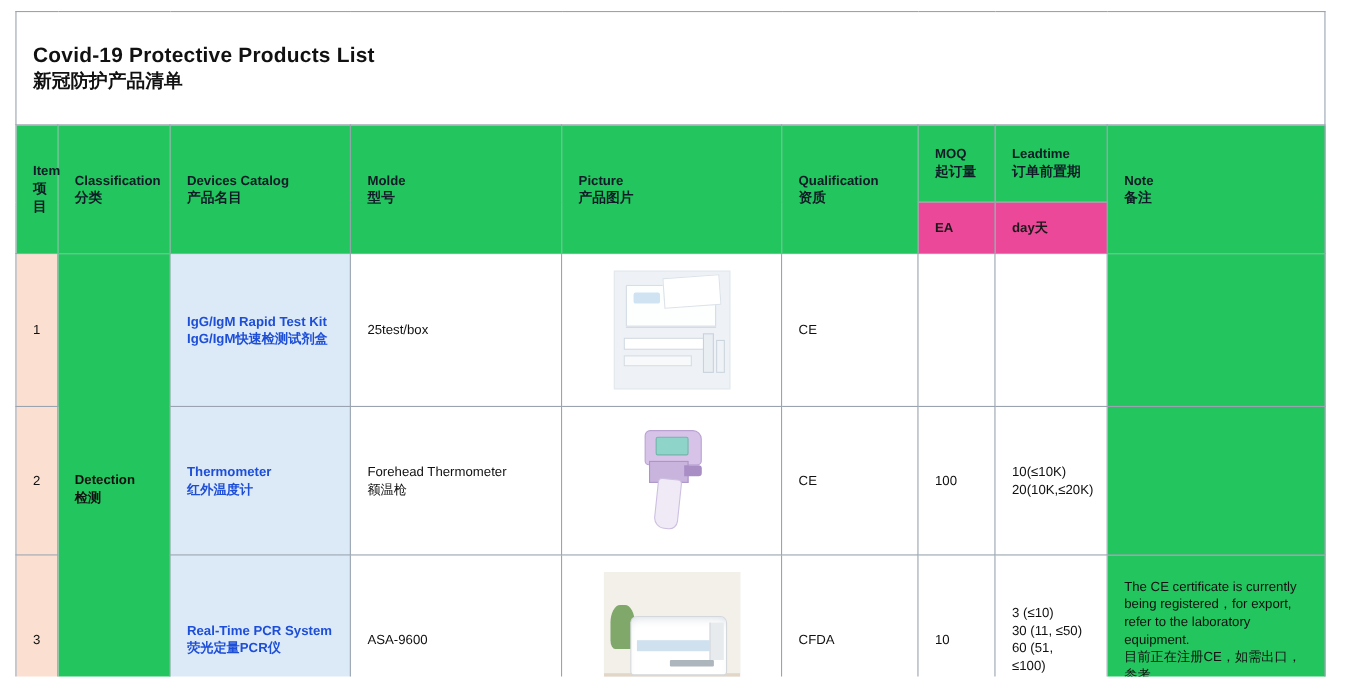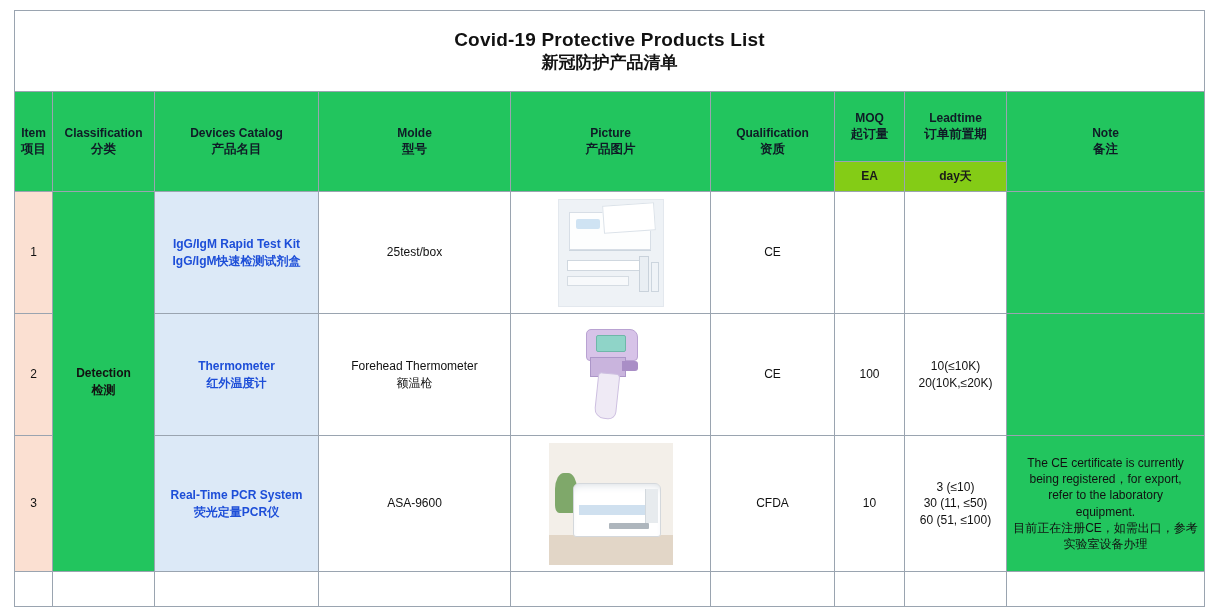--- a/index.html
+++ b/index.html
@@ -21,23 +21,23 @@
     box-sizing: border-box;
   }
   table.products {
     border-collapse: collapse;
     table-layout: fixed;
     width: 1190px;
     margin: 10px 0 0 14px;
   }
   table.products td, table.products th {
     border: 1px solid #9aa4b0;
-    padding: 4px;
+    padding: 15px;
     vertical-align: middle;
-    text-align: center;
+    text-align: left;
     font-size: 12px;
     line-height: 1.35;
   }
   
   .title-cell {
     border: 1px solid #9aa4b0;
     background: #ffffff;
     height: 72px;
     padding: 6px 4px 8px 4px;
   }
@@ -59,21 +59,21 @@
     font-weight: bold;
     font-size: 12.5px;
     color: #0f1b26;
   }
   .hdr .zh {
     font-weight: bold;
     font-size: 12.5px;
     display: block;
   }
   .hdr-sub {
-    background: #84cc16;
+    background: #ec4899;
     font-weight: bold;
     font-size: 11.5px;
   }
   
   .cell-item {
     background: #fbe0d2;
     font-size: 12px;
     color: #111;
   }
   .cell-class {

